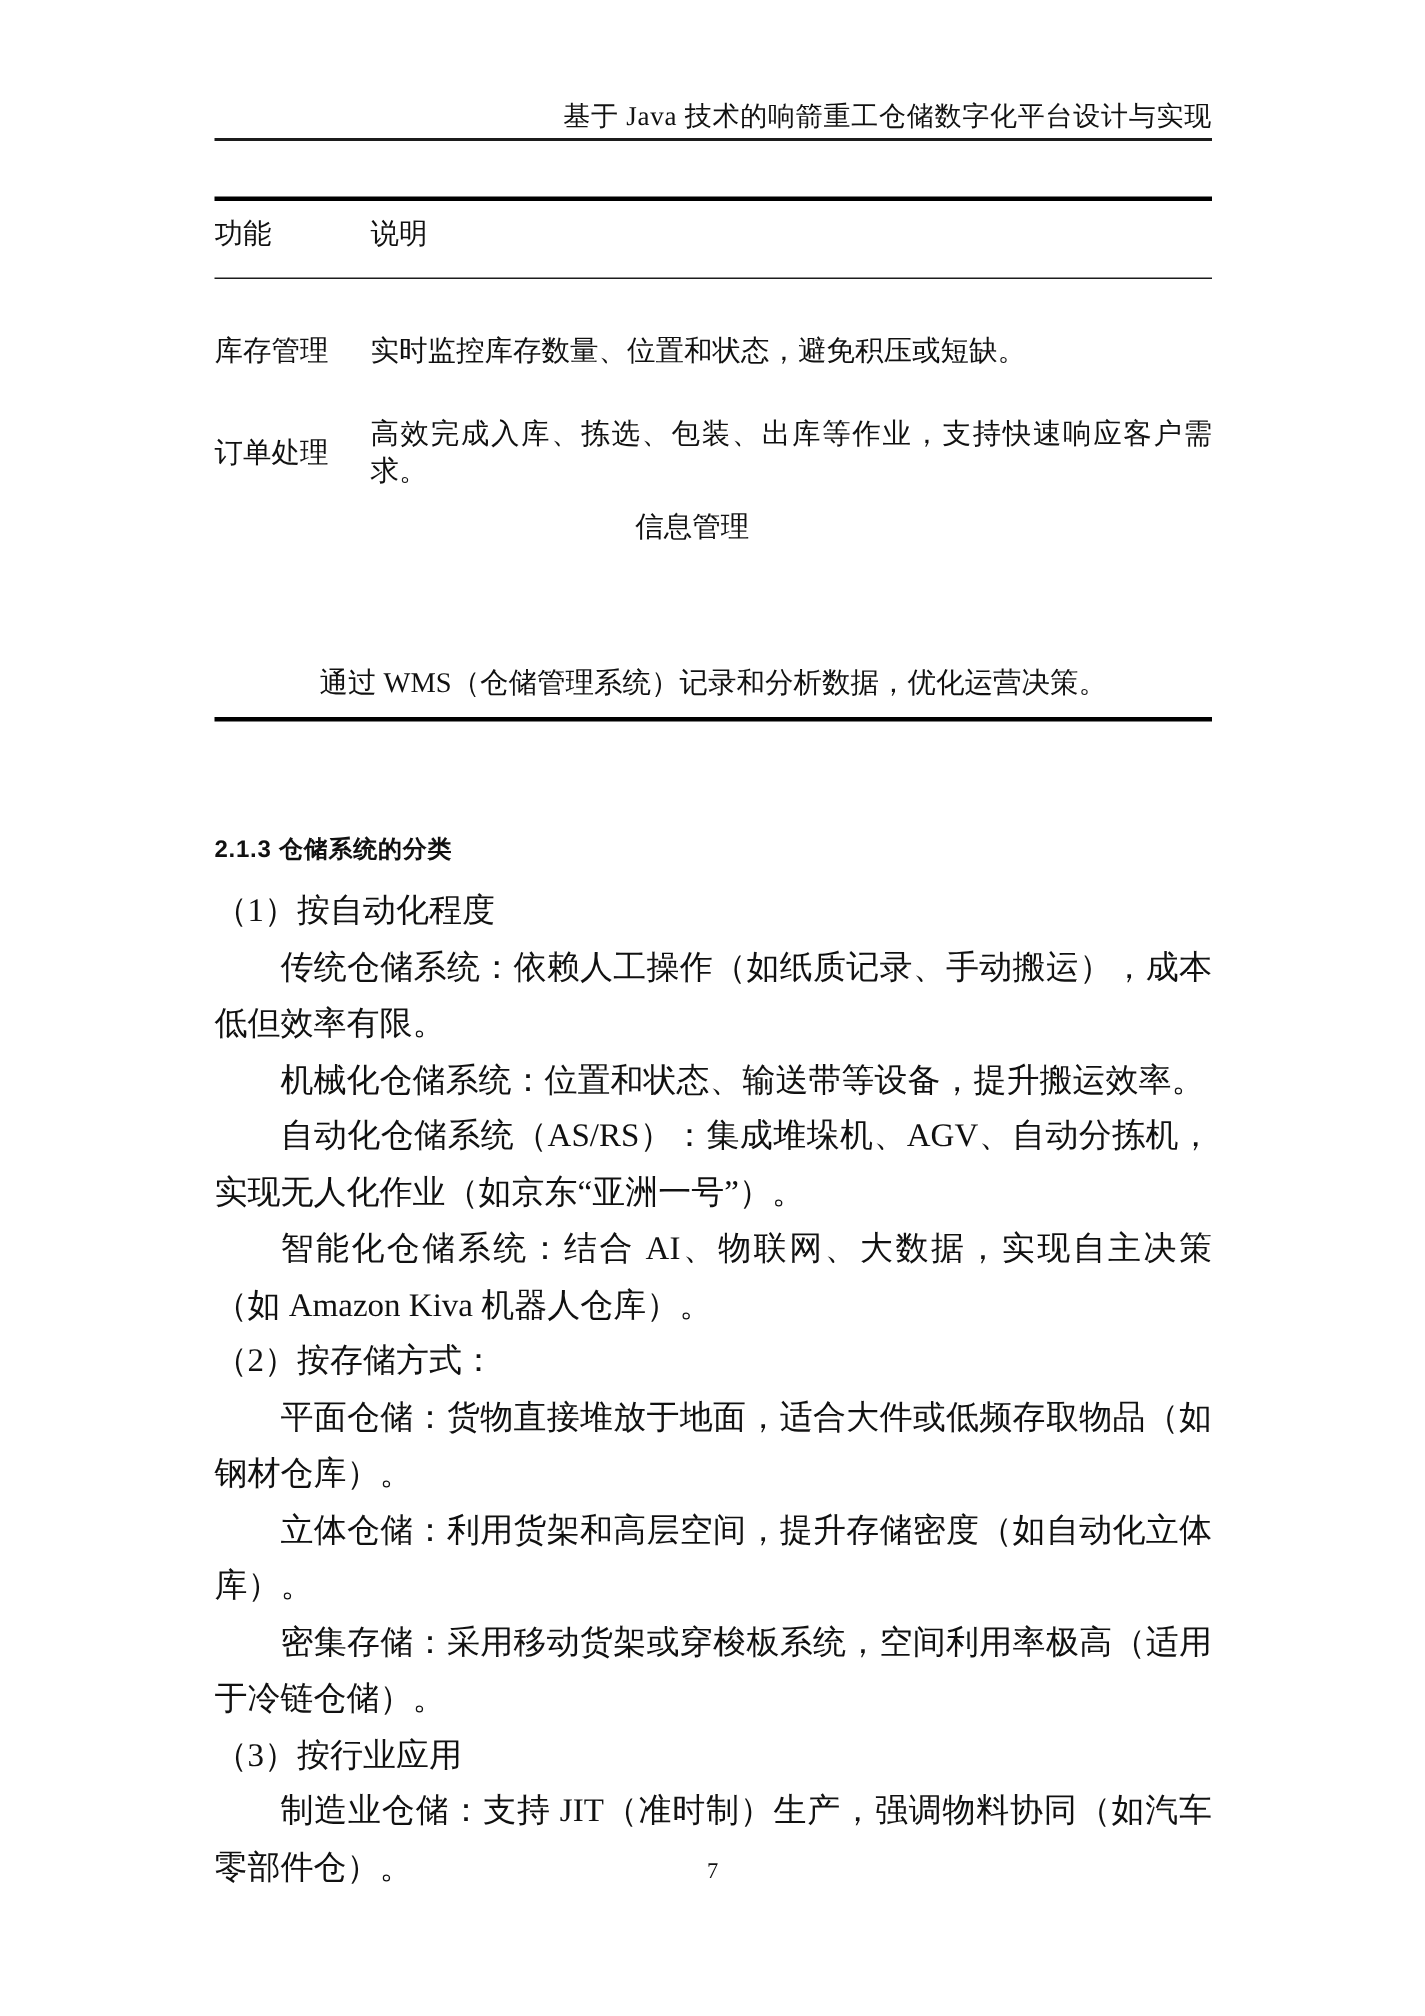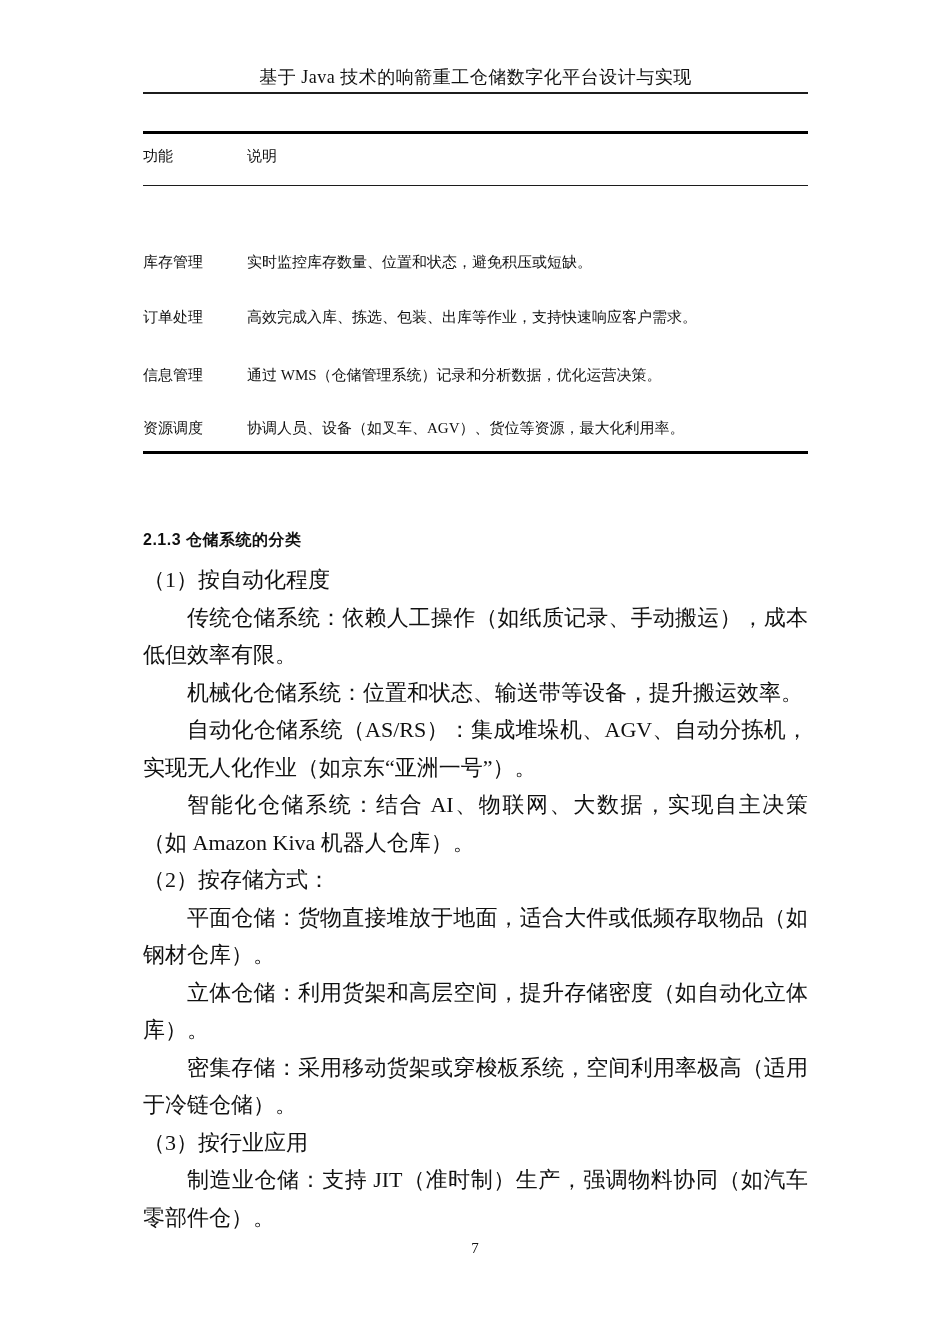--- a/index.html
+++ b/index.html
@@ -14,52 +14,52 @@
   .page { position: absolute; inset: 0; }
   .content { position: absolute; left: 143px; width: 665px; top: 0; }
 
   
   .running-header {
     padding-top: 66px;
     padding-bottom: 4px;
     border-bottom: 2px solid #1c1c1c;
   }
   .doc-title {
-    text-align: center;
+    text-align: right;
     font-size: 18px;
     line-height: 22px;
     letter-spacing: 0.5px;
     white-space: nowrap;
   }
 
   
   .tbl {
     margin-top: 37px;
     border-top: 3px solid #000;
     border-bottom: 3px solid #000;
     padding-bottom: 10px;
-    font-size: 15px;
+    font-size: 19px;
   }
   .tbl-header {
     display: flex;
     padding: 10px 0 16px;
     border-bottom: 1px solid #1c1c1c;
     line-height: 25px;
   }
   .col-name { width: 104px; flex: 0 0 104px; }
   .col-desc { flex: 1; }
   .tbl-row {
     display: flex;
     align-items: center;
     line-height: 25px;
   }
   .tbl-row .col-desc { text-align: justify; }
-  .row-0 { margin-top: 64px; }
+  .row-0 { margin-top: 36px; }
   .row-1 { margin-top: 30px; }
-  .row-2 { margin-top: 33px; }
+  .row-2 { margin-top: 12px; flex-direction: column; }
   .row-3 { margin-top: 28px; }
 
   
   .section-heading {
     margin: 74px 0 0 0;
     font-family: "Liberation Sans", "DejaVu Sans", sans-serif;
     font-weight: bold;
     font-size: 16px;
     line-height: 24px;
     letter-spacing: 0.5px;
@@ -109,24 +109,20 @@
       <div class="tbl-row row-1">
         <div class="col-name">订单处理</div>
         <div class="col-desc">高效完成入库、拣选、包装、出库等作业，支持快速响应客户需求。</div>
       </div>
 
       <div class="tbl-row row-2">
         <div class="col-name">信息管理</div>
         <div class="col-desc">通过 WMS（仓储管理系统）记录和分析数据，优化运营决策。</div>
       </div>
 
-      <div class="tbl-row row-3">
-        <div class="col-name">资源调度</div>
-        <div class="col-desc">协调人员、设备（如叉车、AGV）、货位等资源，最大化利用率。</div>
-      </div>
     </div>
 
     <h2 class="section-heading">2.1.3 仓储系统的分类</h2>
 
     <div class="body-text">
       <p class="para label-line">（1）按自动化程度</p>
       <p class="para indent">传统仓储系统：依赖人工操作（如纸质记录、手动搬运），成本低但效率有限。</p>
       <p class="para indent">机械化仓储系统：位置和状态、输送带等设备，提升搬运效率。</p>
       <p class="para indent">自动化仓储系统（AS/RS）：集成堆垛机、AGV、自动分拣机，实现无人化作业（如京东“亚洲一号”）。</p>
       <p class="para indent">智能化仓储系统：结合 AI、物联网、大数据，实现自主决策（如 Amazon Kiva 机器人仓库）。</p>

